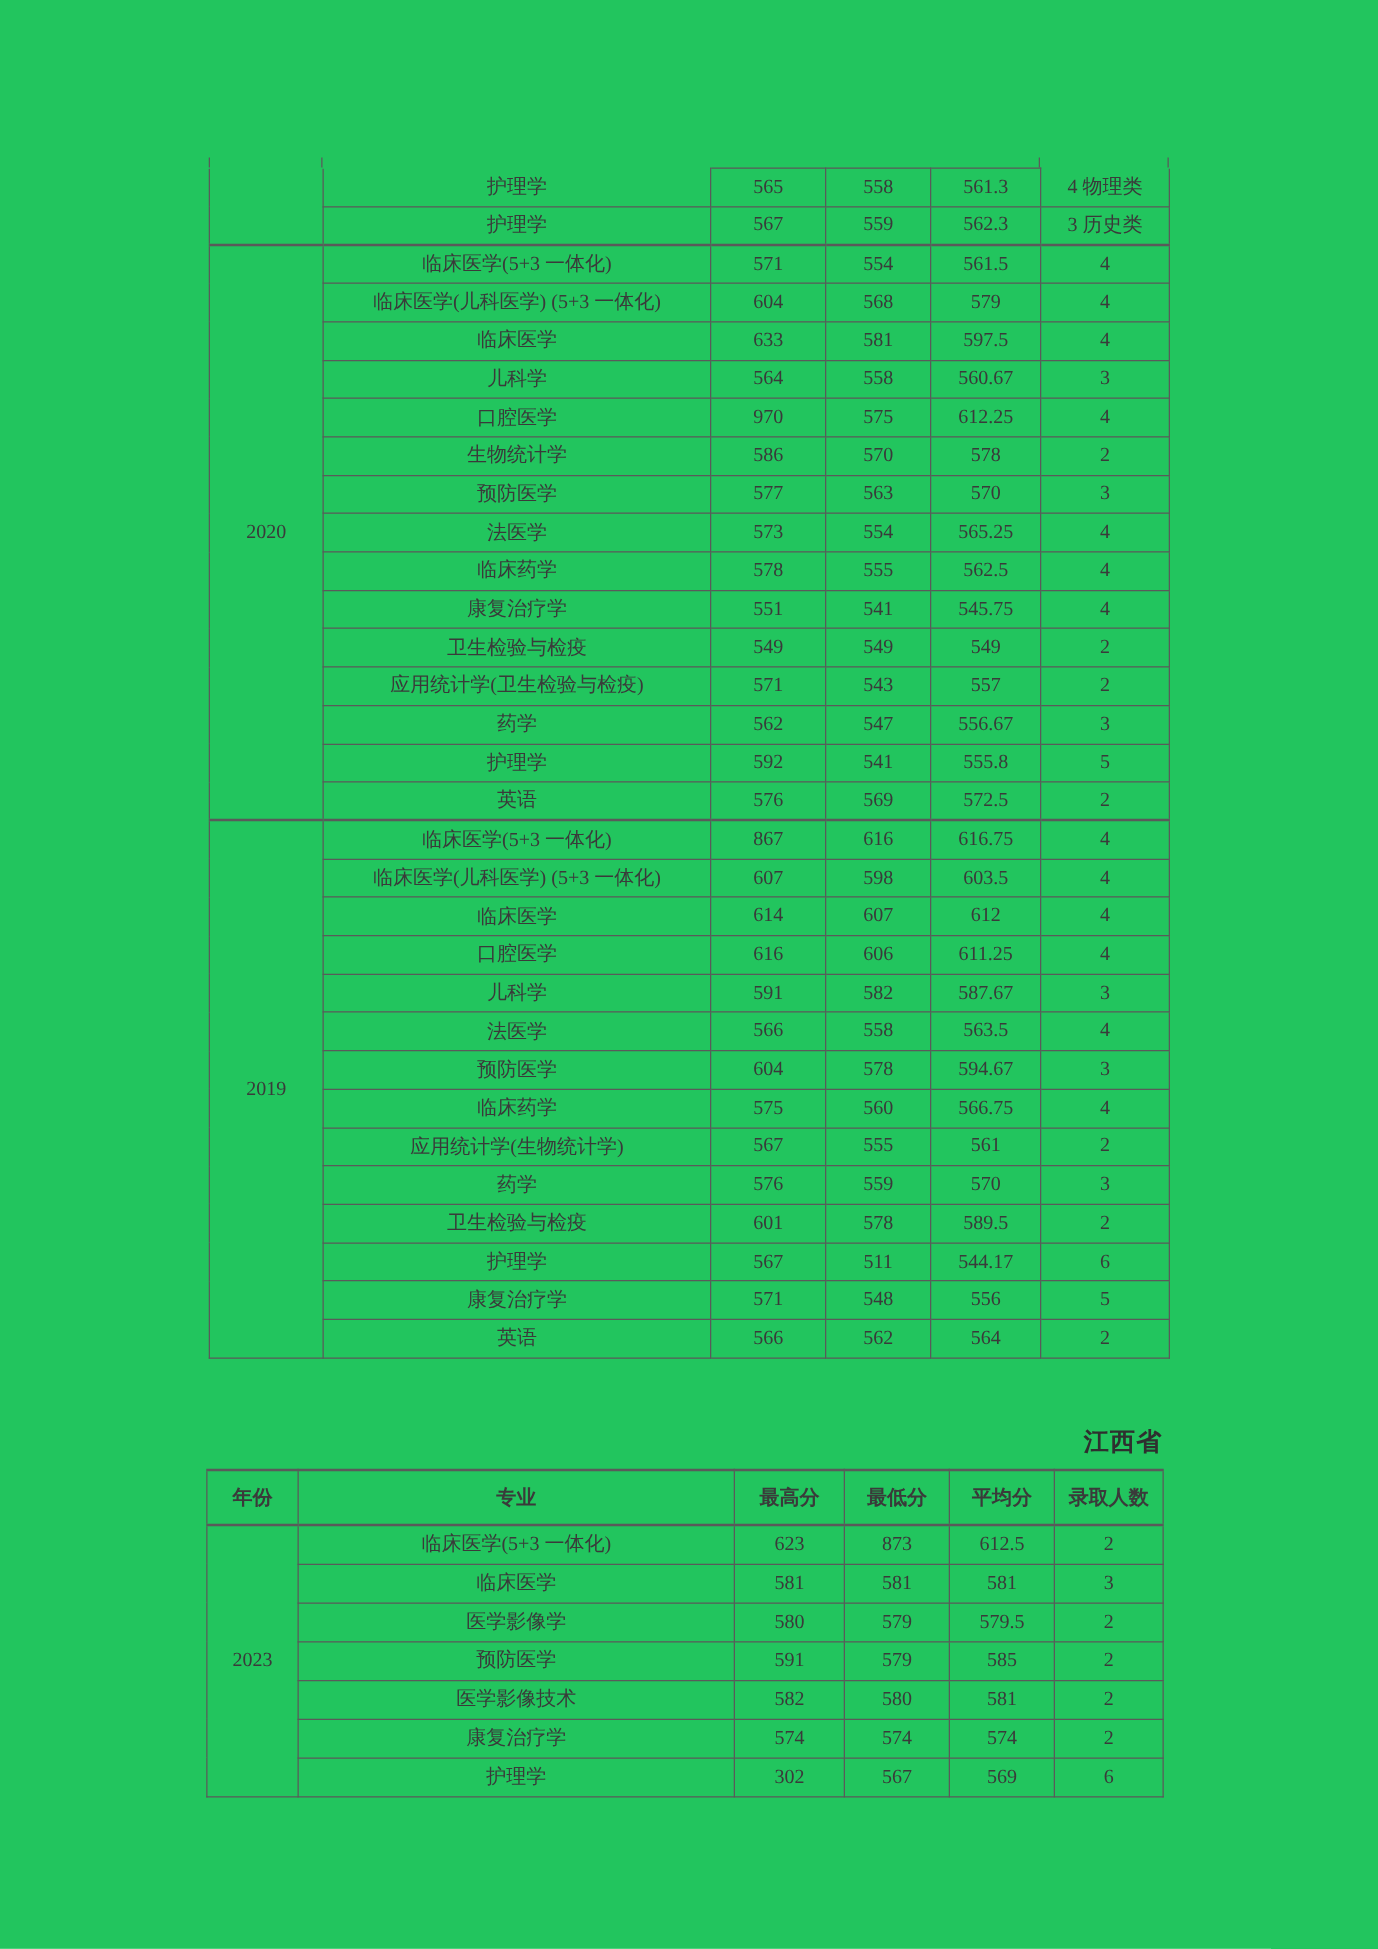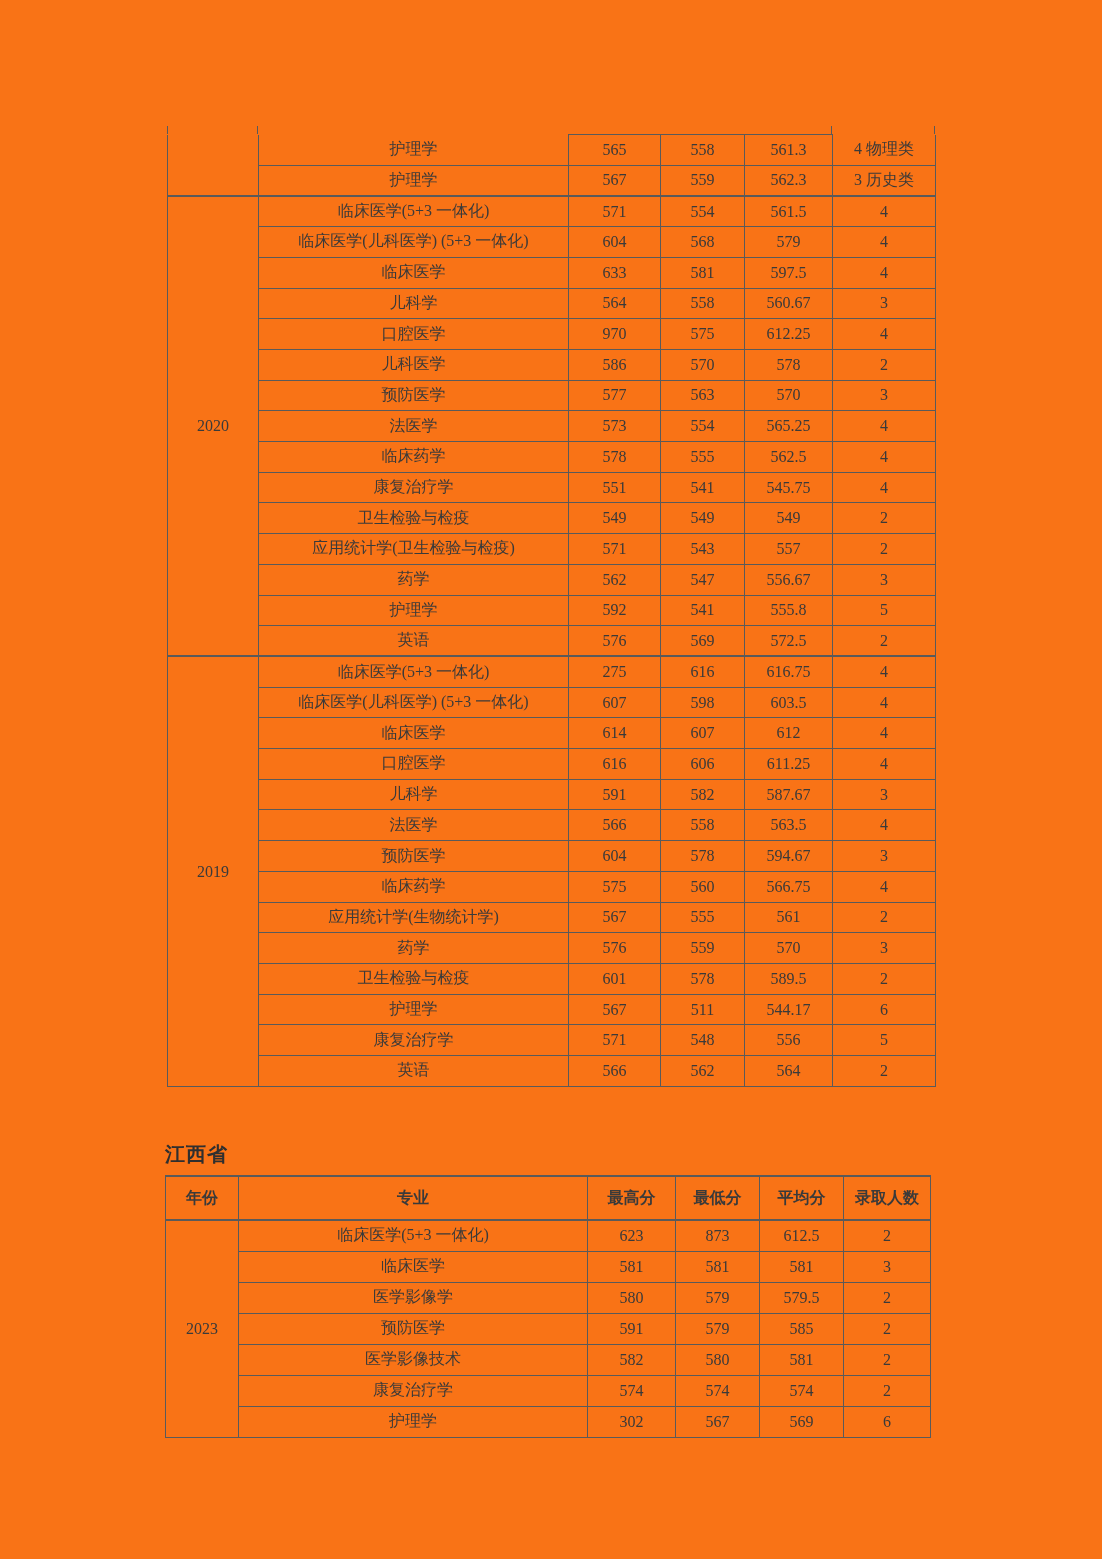--- a/index.html
+++ b/index.html
@@ -8,21 +8,21 @@
   }
   html,body{margin:0;padding:0;}
   body{
     width:1102px;height:1559px;
     background:#ffffff;
     font-family:"Liberation Serif","DejaVu Serif",serif;
     color:var(--txt);
     position:relative;
     overflow:hidden;
   }
-  .page{position:absolute;left:0;top:0;width:1102px;height:1559px;background:#f97316;}
+  .page{position:absolute;left:0;top:0;width:1102px;height:1559px;background:#22c55e;}
 
   table{
     border-collapse:collapse;
     table-layout:fixed;
     position:absolute;
     font-size:16px;
   }
   td,th{
     border:1px solid var(--bc);
     text-align:center;
@@ -44,21 +44,21 @@
   #table1 tr:first-child > td.c-avg{border-top:1px solid var(--bc);}
   
   .gs{border-top:2px solid var(--bc);}
 
   
   .vstub{position:absolute;top:126px;width:1px;height:8px;background:var(--bc);}
 
   
   .section-title{
     position:absolute;left:165px;top:1140px;width:765px;height:28px;
-    text-align:left;font-size:20px;font-weight:bold;color:#2f2f2f;
+    text-align:right;font-size:20px;font-weight:bold;color:#2f2f2f;
     line-height:28px;letter-spacing:1px;
   }
 
   
   #table2{left:165px;top:1175px;width:765px;border-top:2px solid var(--bc);}
   #table2 thead tr{height:44px;}
   #table2 tbody tr{height:31px;}
   #table2 thead th{font-weight:bold;border-bottom:2px solid var(--bc);}
 </style>
 </head>
@@ -126,21 +126,21 @@
           <td class="c-count">3</td>
         </tr>
         <tr>
           <td class="c-major">口腔医学</td>
           <td class="c-max">970</td>
           <td class="c-min">575</td>
           <td class="c-avg">612.25</td>
           <td class="c-count">4</td>
         </tr>
         <tr>
-          <td class="c-major">儿科医学</td>
+          <td class="c-major">生物统计学</td>
           <td class="c-max">586</td>
           <td class="c-min">570</td>
           <td class="c-avg">578</td>
           <td class="c-count">2</td>
         </tr>
         <tr>
           <td class="c-major">预防医学</td>
           <td class="c-max">577</td>
           <td class="c-min">563</td>
           <td class="c-avg">570</td>
@@ -198,21 +198,21 @@
         <tr>
           <td class="c-major">英语</td>
           <td class="c-max">576</td>
           <td class="c-min">569</td>
           <td class="c-avg">572.5</td>
           <td class="c-count">2</td>
         </tr>
         <tr>
           <td rowspan="14" class="c-year gs">2019</td>
           <td class="c-major gs">临床医学(5+3 一体化)</td>
-          <td class="c-max gs">275</td>
+          <td class="c-max gs">867</td>
           <td class="c-min gs">616</td>
           <td class="c-avg gs">616.75</td>
           <td class="c-count gs">4</td>
         </tr>
         <tr>
           <td class="c-major">临床医学(儿科医学) (5+3 一体化)</td>
           <td class="c-max">607</td>
           <td class="c-min">598</td>
           <td class="c-avg">603.5</td>
           <td class="c-count">4</td>

